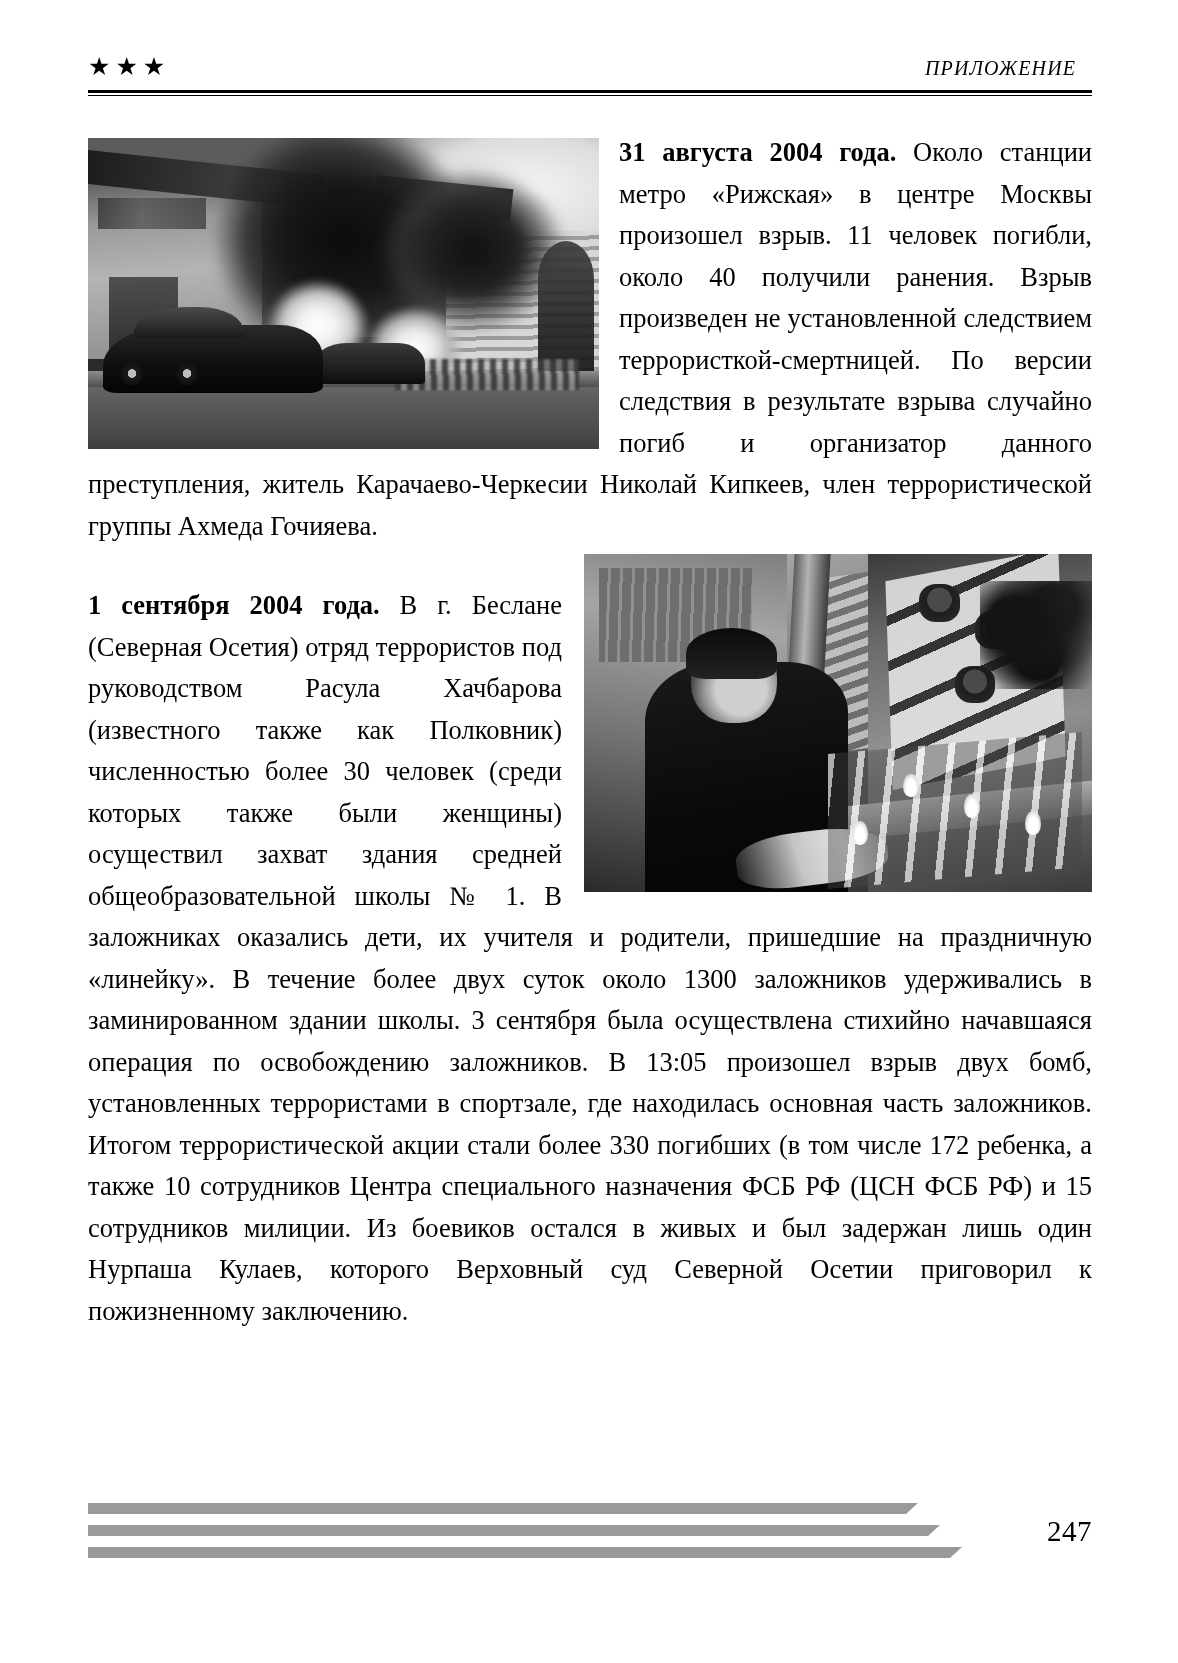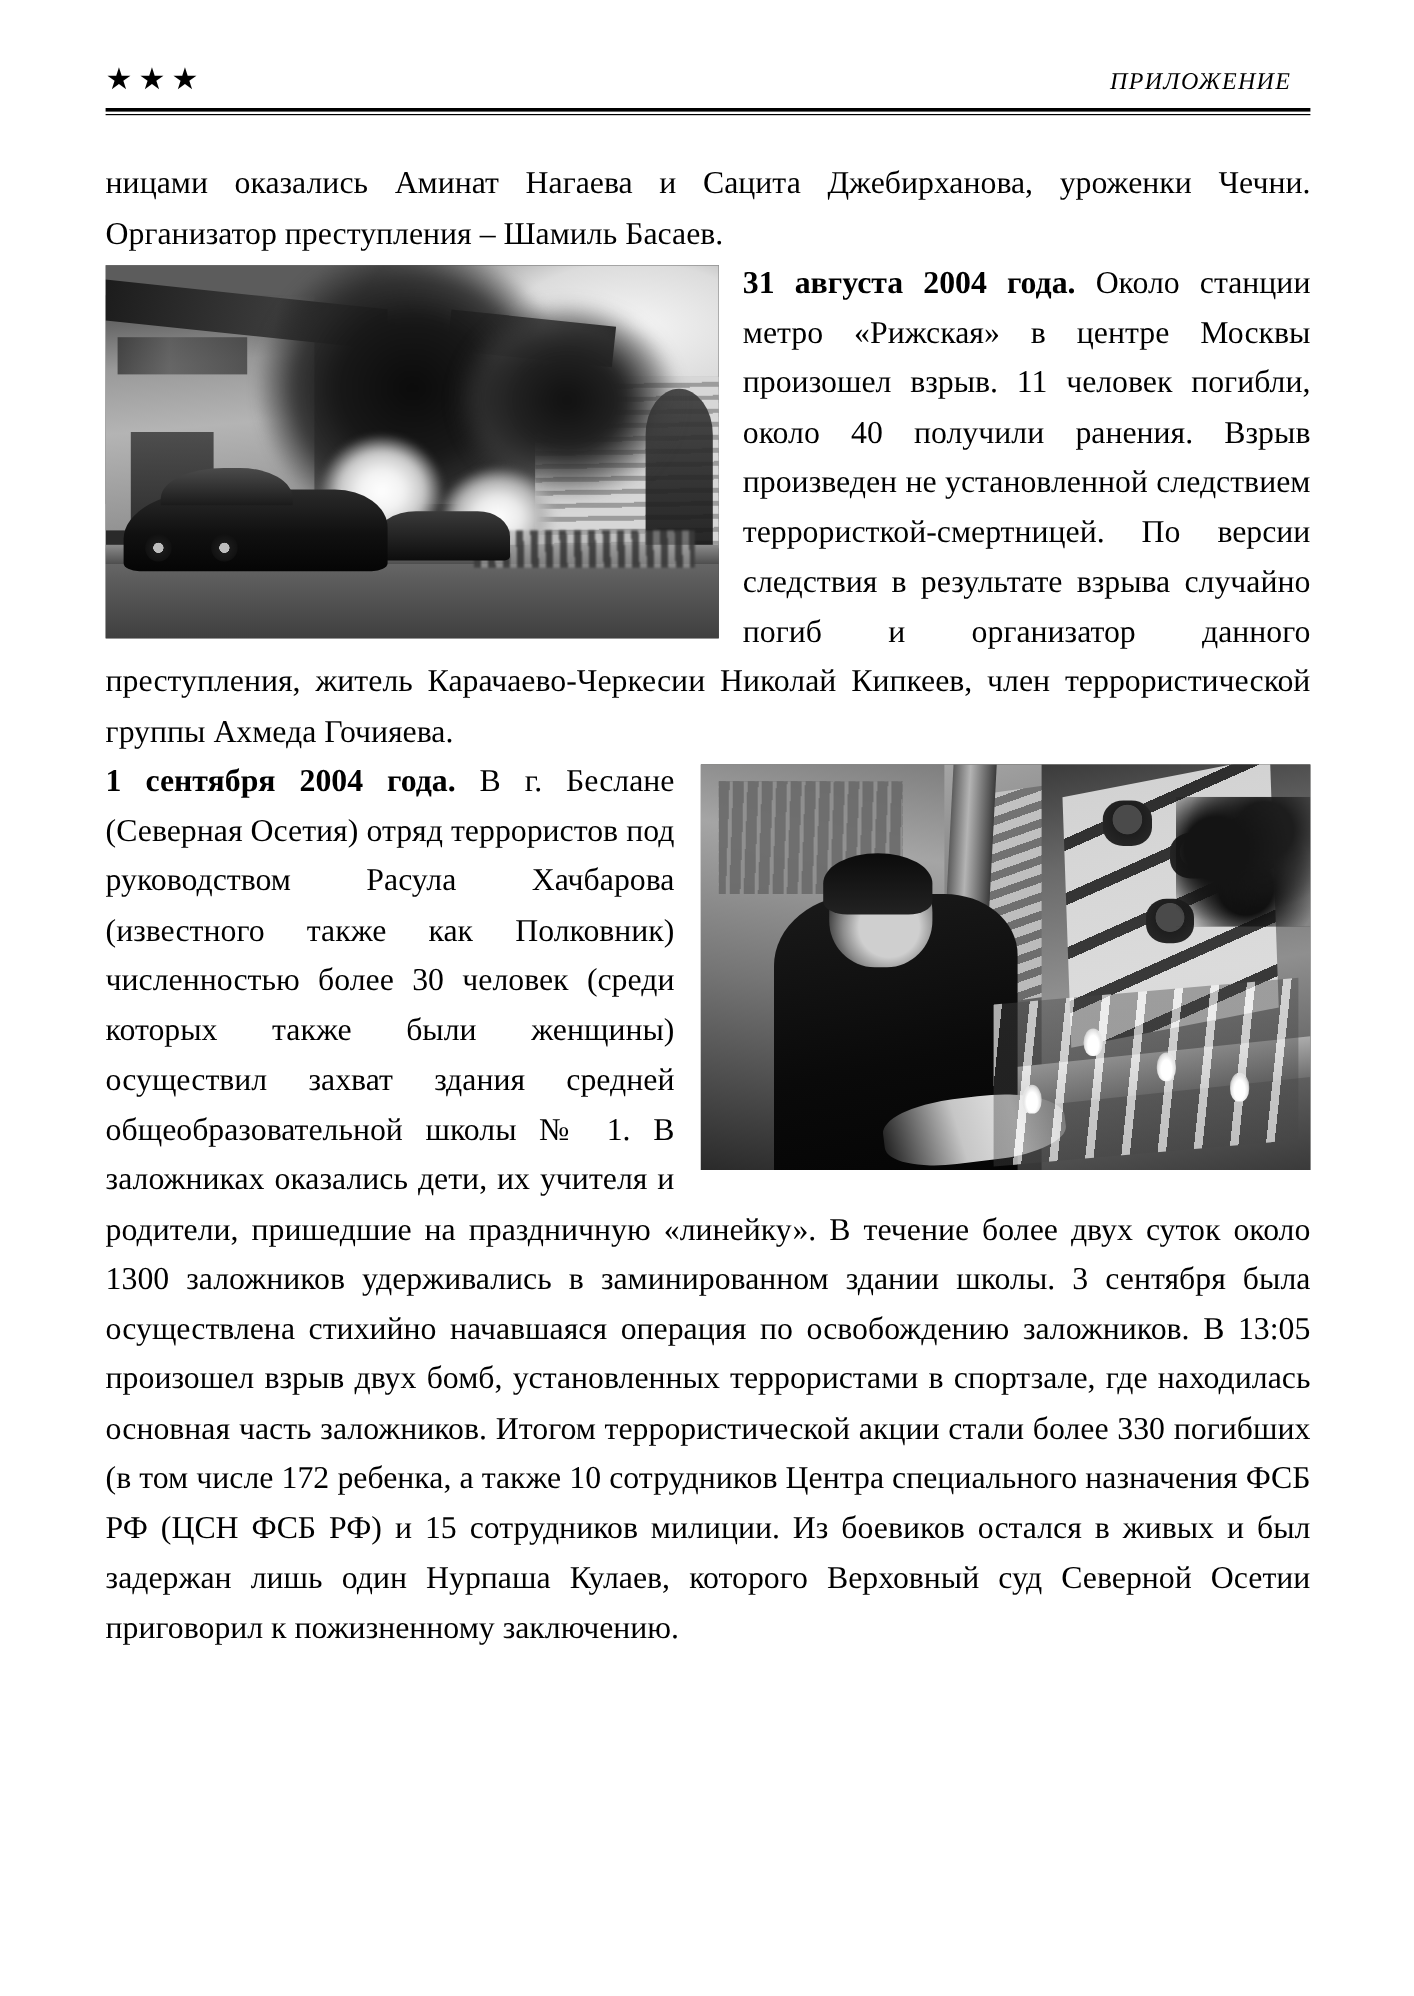--- a/index.html
+++ b/index.html
@@ -75,21 +75,21 @@
   }
 
   .para {
     font-size: 26.5px;
     line-height: 41.5px;
     text-align: justify;
     text-justify: inter-word;
     margin: 0;
     hyphens: manual;
   }
-  .para.nojust-last { text-align-last: left; }
+  .para.nojust-last { text-align-last: left; margin-top: 38px; }
   .para .lead {
     font-weight: bold;
   }
 
   
   .para-intro {
     margin-bottom: 0px;
   }
 
   
@@ -388,21 +388,20 @@
 
   <div class="header">
     <div class="header-stars">★★★</div>
     <div class="header-title">ПРИЛОЖЕНИЕ</div>
     <div class="header-rule-thick"></div>
     <div class="header-rule-thin"></div>
   </div>
 
   <div class="content">
 
-    <p class="para para-intro">ницами оказались Аминат Нагаева и Сацита Джебирханова, уроженки Чечни. Организатор преступления – Шамиль Басаев.</p>
 
     <figure class="fig-rizh">
       <div class="photo">
         <div class="p1-sky"></div>
         <div class="p1-building-l"></div>
         <div class="p1-canopy"></div>
         <div class="p1-building-r"></div>
         <div class="p1-arch"></div>
         <div class="p1-sign"></div>
         <div class="p1-smoke-a"></div>
@@ -445,14 +444,20 @@
         <div class="p2-flame-2"></div>
         <div class="p2-flame-3"></div>
         <div class="p2-flame-4"></div>
       </div>
     </figure>
 
     <p class="para nojust-last"><span class="lead">1 сентября 2004 года.</span><span> В г. Беслане (Северная Осетия) отряд террористов под руководством Расула Хачбарова (известного также как Полковник) численностью более 30 человек (среди которых также были женщины) осуществил захват здания средней общеобразовательной школы № 1. В заложниках оказались дети, их учителя и родители, пришедшие на праздничную «линейку». В течение более двух суток около 1300 заложников удерживались в заминированном здании школы. 3 сентября была осуществлена стихийно начавшаяся операция по освобождению заложников. В 13:05 произошел взрыв двух бомб, установленных террористами в спортзале, где находилась основная часть заложников. Итогом террористической акции стали более 330 погибших (в том числе 172 ребенка, а также 10 сотрудников Центра специального назначения ФСБ РФ (ЦСН ФСБ РФ) и 15 сотрудников милиции. Из боевиков остался в живых и был задержан лишь один Нурпаша Кулаев, которого Верховный суд Северной Осетии приговорил к пожизненному заключению.</span></p>
 
   </div>
 
+  <div class="footer">
+    <div class="bar bar-1"></div>
+    <div class="bar bar-2"></div>
+    <div class="bar bar-3"></div>
+    <div class="page-number">247</div>
+  </div>
 
 </div>
 
 </body></html>

